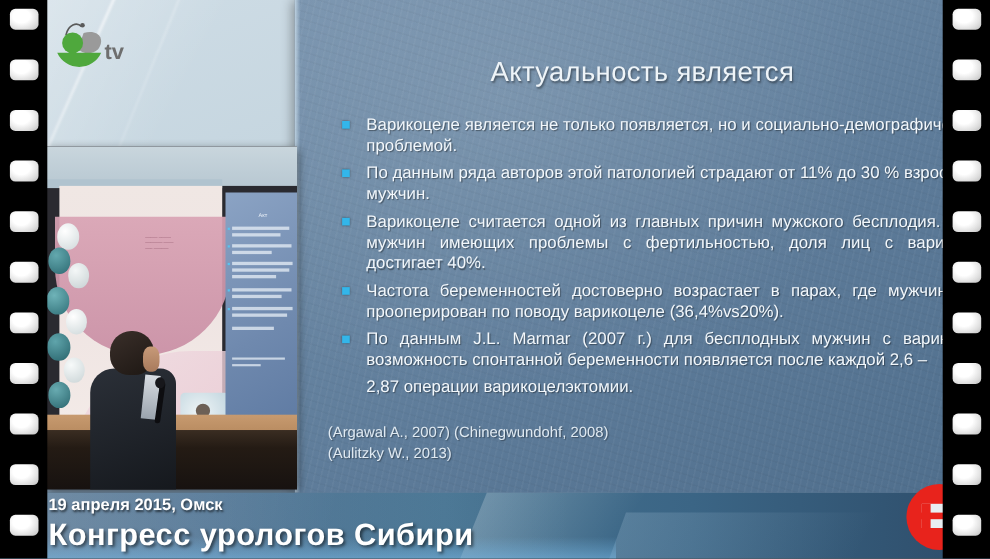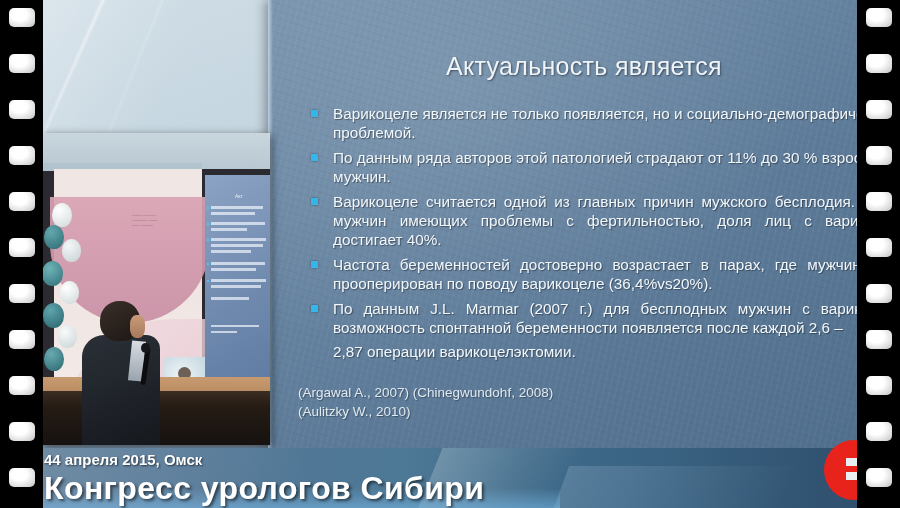--- a/index.html
+++ b/index.html
@@ -185,21 +185,21 @@
   }
   .banner-bottomglow{
     position:absolute;left:0;top:40px;width:560px;height:20px;
     background:linear-gradient(to bottom,rgba(130,190,230,0),rgba(120,185,230,.55));
   }
   .banner-date{
     position:absolute;left:44px;top:3px;font-size:15px;font-weight:bold;color:#ffffff;
     text-shadow:1px 1px 2px rgba(0,0,0,.6);
   }
   .banner-title{
-    position:absolute;left:44px;top:22px;font-size:32px;font-weight:bold;color:#ffffff;
+    position:absolute;left:44px;top:22px;font-size:28px;font-weight:bold;color:#ffffff;
     letter-spacing:.4px;text-shadow:2px 2px 3px rgba(0,0,0,.55);
   }
   .red-logo{
     position:absolute;left:824px;top:440px;width:60px;height:60px;border-radius:50%;
     background:#e8231c;
   }
   .red-logo:after{
     content:"";position:absolute;left:14px;top:18px;width:20px;height:8px;background:#e8eef2;
     box-shadow:0 14px 0 0 #e8eef2;
   }
@@ -221,20 +221,30 @@
 <body>
 
 <div id="stage">
 
   <div class="bg">
     <div class="bg-streak"></div>
     <div class="bg-streak2"></div>
     <div class="bg-lower"></div>
   </div>
 
+  <div class="logo">
+    <svg width="86" height="54" viewBox="0 0 86 54">
+      <path d="M16 14 C18 4, 26 2, 30 6" stroke="#5a5a5a" stroke-width="1.6" fill="none"></path>
+      <circle cx="31" cy="5" r="2.1" fill="#5a5a5a"></circle>
+      <path d="M32 12 C46 8, 52 18, 45 27 C40 32, 30 31, 27 26 Z" fill="#9a9a9a"></path>
+      <circle cx="22" cy="21" r="9.5" fill="#4fa83d"></circle>
+      <path d="M8 30 A22 22 0 0 0 48 30 Z" fill="#4fa83d"></path>
+      <text x="51" y="36" font-family="Liberation Sans, sans-serif" font-size="20" font-weight="bold" fill="#6e6e6e">tv</text>
+    </svg>
+  </div>
 
   <div class="slide">
     <div class="slide-edge"></div>
 
     <div class="slide-title">Актуальность является</div>
 
     <div class="bullets">
 
       <div class="bullet-row">
         <span class="mark"></span>
@@ -259,21 +269,21 @@
       <div class="bullet-row just">
         <span class="mark"></span>
         <span>По данным J.L. Marmar (2007 г.) для бесплодных мужчин с варикоцеле, возможность спонтанной беременности появляется после каждой 2,6 –</span>
       </div>
 
       <div class="sub-line">2,87 операции варикоцелэктомии.</div>
     </div>
 
     <div class="citations">
       <div>(Argawal A., 2007) (Chinegwundohf, 2008)</div>
-      <div>(Aulitzky W., 2010)</div>
+      <div>(Aulitzky W., 2013)</div>
     </div>
   </div>
 
   <div class="inset">
     <div class="i-wall"></div>
     <div class="i-floorline"></div>
 
     <div class="i-banner">
       <div class="i-banner-arc"></div>
       <div class="i-banner-arc2"></div>
@@ -328,21 +338,21 @@
     <div class="i-man-face"></div>
     <div class="i-mic"></div>
     <div class="i-mic-h"></div>
   </div>
 
   <div class="banner">
     <div class="banner-glow"></div>
     <div class="banner-sheen"></div>
     <div class="banner-sheen2"></div>
     <div class="banner-bottomglow"></div>
-    <div class="banner-date">44 апреля 2015, Омск</div>
+    <div class="banner-date">19 апреля 2015, Омск</div>
     <div class="banner-title">Конгресс урологов Сибири</div>
   </div>
 
   <div class="red-logo"></div>
 
   <div class="strip left" id="stripL">
       <div class="hole" style="top: 8px;"></div>
       <div class="hole" style="top: 54px;"></div>
       <div class="hole" style="top: 100px;"></div>
       <div class="hole" style="top: 146px;"></div>

